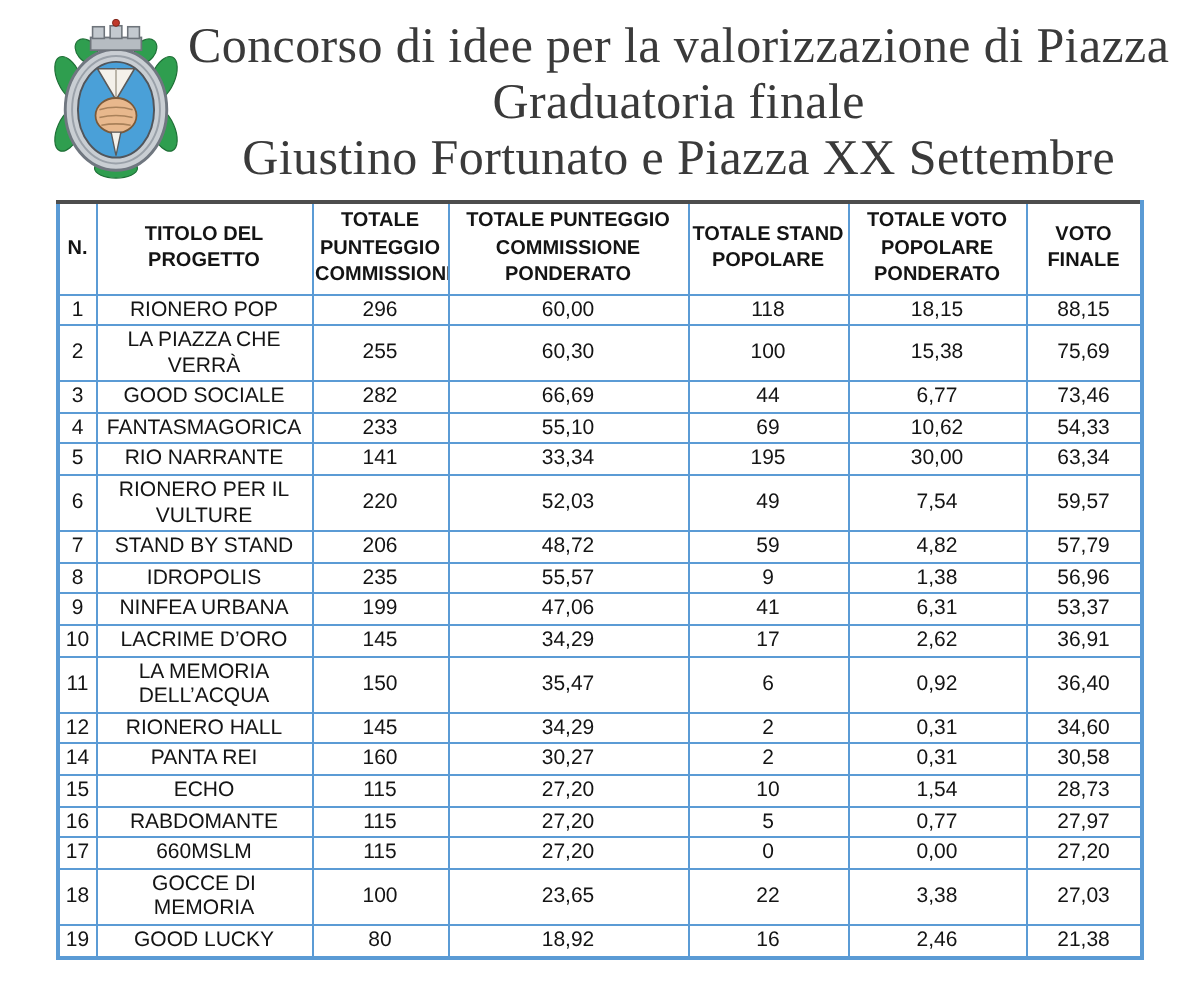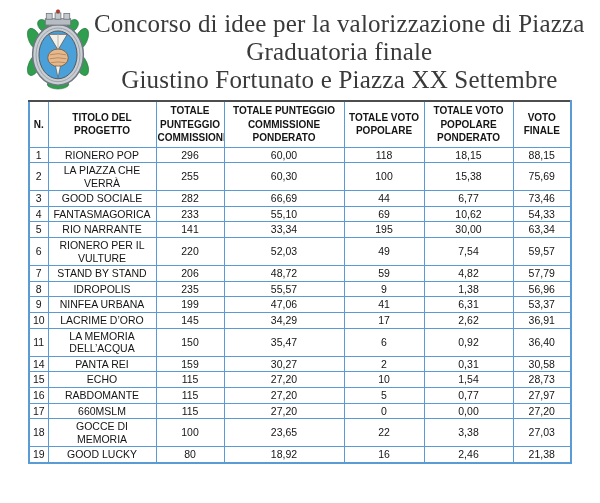--- a/index.html
+++ b/index.html
@@ -84,21 +84,21 @@
         <col class="c4">
           <col class="c5">
           <col class="c6">
       </colgroup>
       <thead>
         <tr id="header-row">
             <th class="c0">N.</th>
             <th class="c1">TITOLO DEL PROGETTO</th>
             <th class="c2">TOTALE PUNTEGGIO COMMISSIONE</th>
             <th class="c3">TOTALE PUNTEGGIO COMMISSIONE PONDERATO</th>
-            <th class="c4">TOTALE VOTO POPOLARE</th>
+            <th class="c4">TOTALE STAND POPOLARE</th>
             <th class="c5">TOTALE VOTO POPOLARE PONDERATO</th>
             <th class="c6">VOTO FINALE</th>
           </tr>
       </thead>
       <tbody id="table-body">
           <tr>
             <td>1</td>
             <td>RIONERO POP</td>
             <td>296</td>
             <td>60,00</td>
@@ -190,23 +190,32 @@
           <tr>
             <td>11</td>
             <td>LA MEMORIA DELL’ACQUA</td>
             <td>150</td>
             <td>35,47</td>
             <td>6</td>
             <td>0,92</td>
             <td>36,40</td>
           </tr>
           <tr>
+            <td>12</td>
+            <td>RIONERO HALL</td>
+            <td>145</td>
+            <td>34,29</td>
+            <td>2</td>
+            <td>0,31</td>
+            <td>34,60</td>
+          </tr>
+          <tr>
             <td>14</td>
             <td>PANTA REI</td>
-            <td>159</td>
+            <td>160</td>
             <td>30,27</td>
             <td>2</td>
             <td>0,31</td>
             <td>30,58</td>
           </tr>
           <tr>
             <td>15</td>
             <td>ECHO</td>
             <td>115</td>
             <td>27,20</td>

